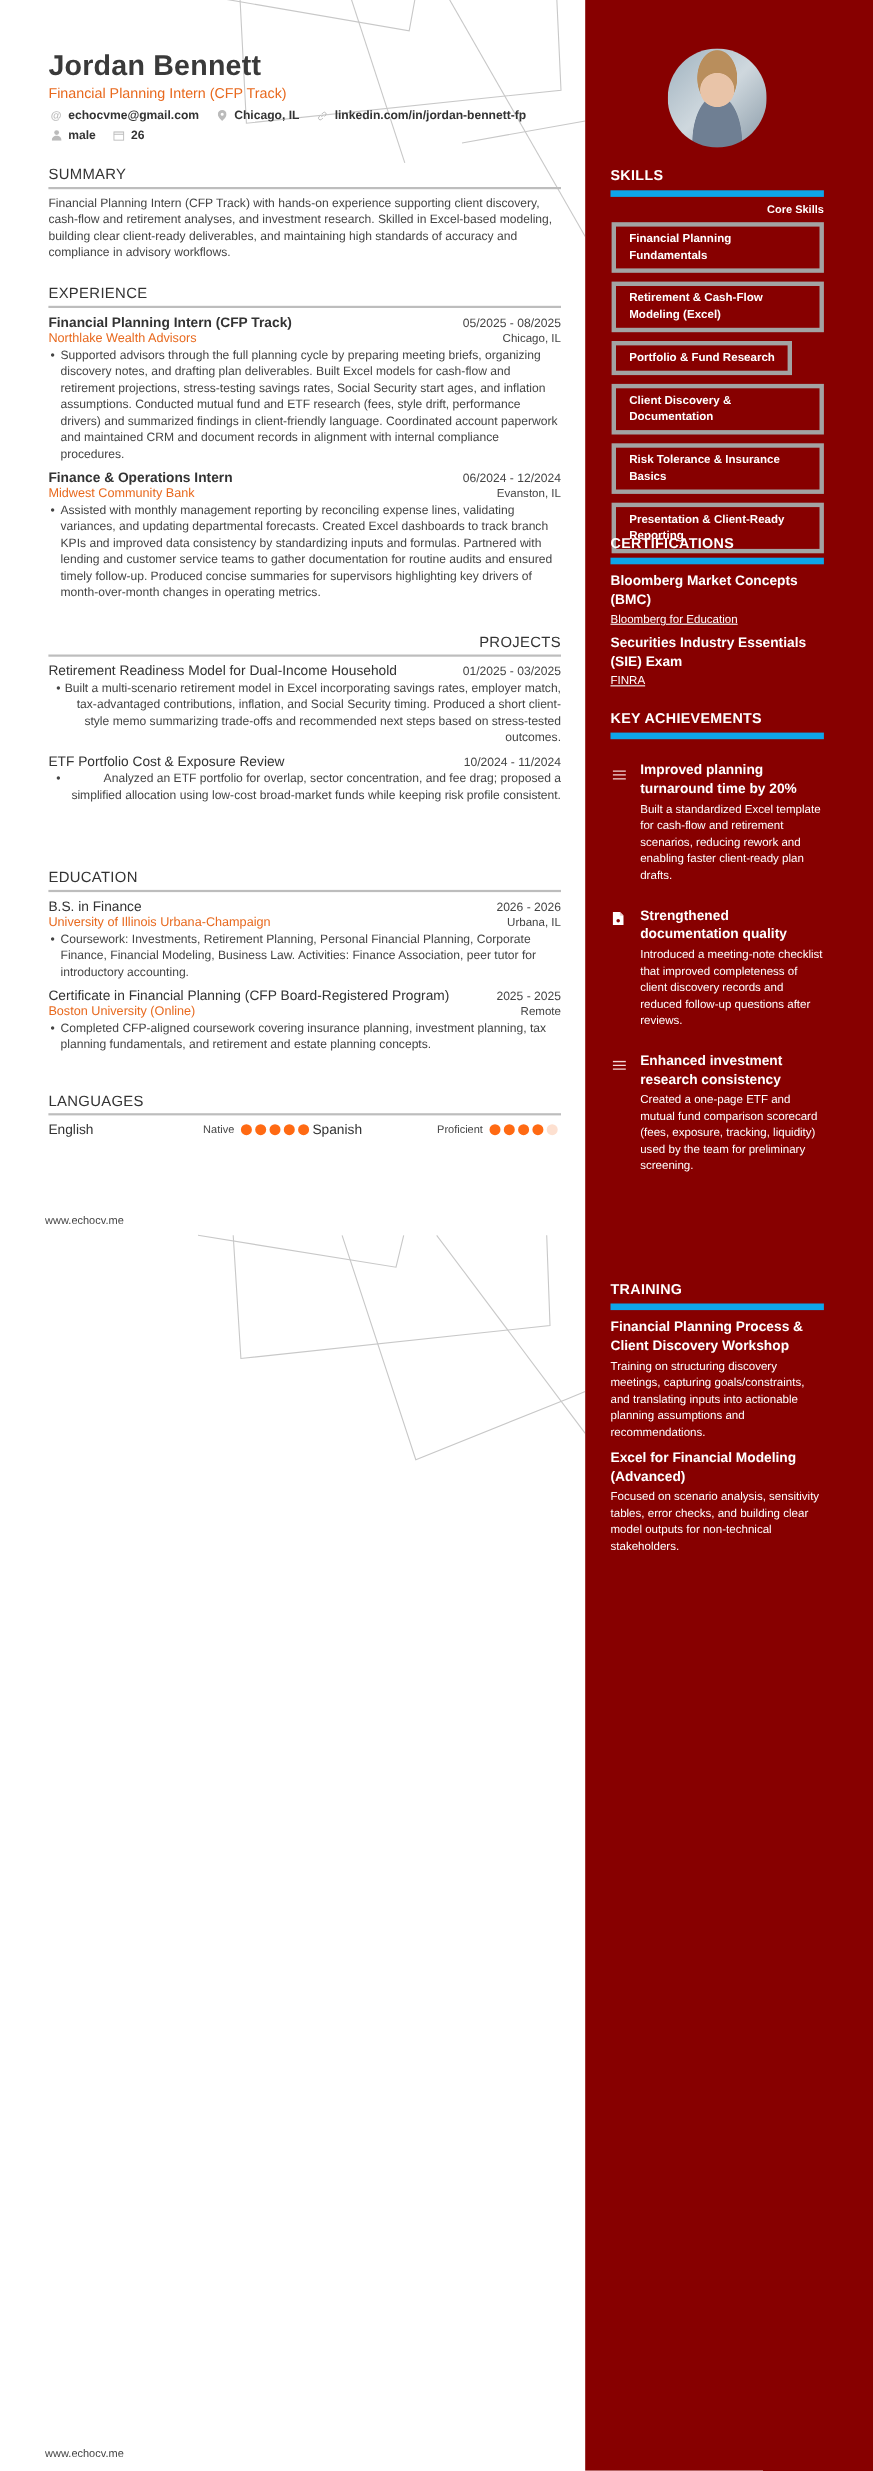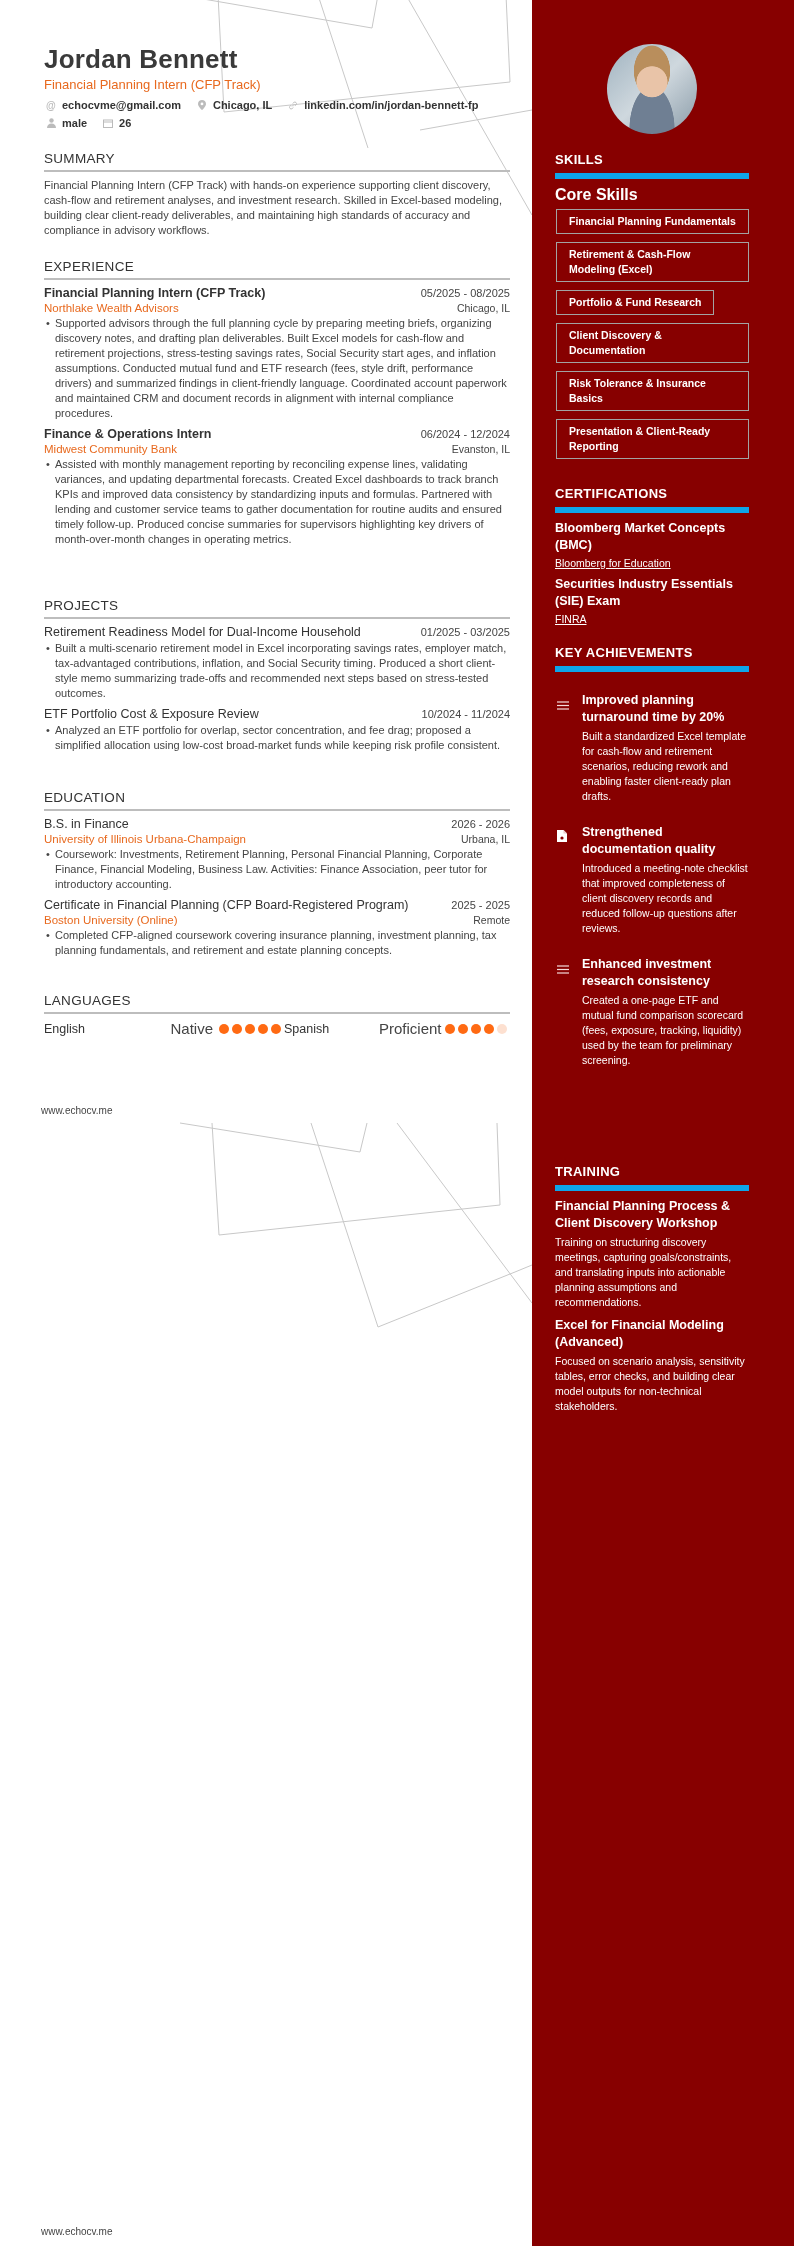--- a/index.html
+++ b/index.html
@@ -26,37 +26,37 @@
     .entry-date { font-size: 11px; color: #444; white-space: nowrap; }
     .entry-sub { display: flex; justify-content: space-between; align-items: baseline; margin-top: 2px; }
     .entry-org { font-size: 11.5px; color: #e8691e; }
     .entry-loc { font-size: 10.5px; color: #444; }
     .bullet { display: flex; font-size: 11px; line-height: 15px; color: #444; margin-top: 2px; }
     .bullet .dot { width: 11px; flex-shrink: 0; padding-left: 2px; }
 
     .lang-row { display: flex; align-items: center; font-size: 12px; color: #333; margin-top: 4px; }
     .lang { display: flex; align-items: center; width: 240px; justify-content: center; }
     .lang-name { width: 115px; font-size: 12.5px; }
-    .lang-level { font-size: 15px; color: #444; width: 60px; text-align: right; margin-right: 6px; }
+    .lang-level { font-size: 10px; color: #444; width: 60px; text-align: right; margin-right: 6px; }
     .dots { display: flex; }
     .dots span { width: 10px; height: 10px; border-radius: 50%; background: #ff6a13; margin-right: 3px; }
     .dots span.off { background: #fde0d0; }
 
     .footer-link { position: absolute; left: 41px; font-size: 10px; color: #444; }
 
     .photo { position: absolute; left: 607px; top: 44px; width: 90px; height: 90px; border-radius: 50%; overflow: hidden;
       background: radial-gradient(circle at 50% 42%, #e9c4a8 0 22%, transparent 23%),
                   radial-gradient(ellipse at 50% 30%, #b98e5c 0 28%, transparent 29%),
                   radial-gradient(ellipse at 50% 95%, #6f7f93 0 35%, transparent 36%),
                   linear-gradient(135deg, #9fb2bf, #cfd8de 50%, #8a9ba8); }
 
     .side { position: absolute; left: 555px; width: 194px; color: #fff; }
     .side-title { font-size: 13px; font-weight: bold; letter-spacing: 0.3px; padding-bottom: 6px; border-bottom: 6px solid #0ea5e9; margin-bottom: 7px; }
-    .side-sub { font-size: 16px; font-weight: bold; margin-bottom: 5px; }
-    .skill-tag { display: block; width: fit-content; max-width: 193px; border: 1px solid #a3a3a3; padding: 4px 12px; font-size: 10.5px; font-weight: bold; line-height: 15px; margin-bottom: 8px; }
+    .side-sub { font-size: 10px; font-weight: bold; margin-bottom: 5px; text-align: right; }
+    .skill-tag { display: block; width: fit-content; max-width: 193px; border: 4px solid #a3a3a3; padding: 4px 12px; font-size: 10.5px; font-weight: bold; line-height: 15px; margin-bottom: 8px; }
     .skill-tag.wide { width: 193px; }
     .cert-name { font-size: 12.5px; font-weight: bold; line-height: 17px; }
     .cert-org { font-size: 10.5px; margin: 3px 0 7px 0; text-decoration: underline; }
     .ach { display: flex; margin-bottom: 8px; margin-top: 20px; }
     .ach-icon { width: 27px; flex-shrink: 0; padding-top: 4px; padding-left: 2px; }
     .ach-title { font-size: 12.5px; font-weight: bold; line-height: 17px; }
     .ach-desc { font-size: 10.5px; line-height: 15px; margin-top: 3px; }
     .tr-title { font-size: 12.5px; font-weight: bold; line-height: 17px; }
     .tr-desc { font-size: 10.5px; line-height: 15px; margin: 3px 0 7px 0; }
   </style>
@@ -156,21 +156,21 @@
       <span class="entry-org">Midwest Community Bank</span>
       <span class="entry-loc">Evanston, IL</span>
     </div>
     <div class="bullet">
         <span class="dot">•</span>
         <span>Assisted with monthly management reporting by reconciling expense lines, validating variances, and updating departmental forecasts. Created Excel dashboards to track branch KPIs and improved data consistency by standardizing inputs and formulas. Partnered with lending and customer service teams to gather documentation for routine audits and ensured timely follow-up. Produced concise summaries for supervisors highlighting key drivers of month-over-month changes in operating metrics.</span>
       </div>
   </div>
 </div>
 
-<div class="section" style="top:598px;">
+<div class="section" style="top:576px;text-align:right;">
   <div class="sec-title">PROJECTS</div>
   <div class="entry">
     <div class="entry-head">
       <span class="entry-title light">Retirement Readiness Model for Dual-Income Household</span>
       <span class="entry-date">01/2025 - 03/2025</span>
     </div>
     <div class="bullet">
         <span class="dot">•</span>
         <span>Built a multi-scenario retirement model in Excel incorporating savings rates, employer match, tax-advantaged contributions, inflation, and Social Security timing. Produced a short client-style memo summarizing trade-offs and recommended next steps based on stress-tested outcomes.</span>
       </div>

